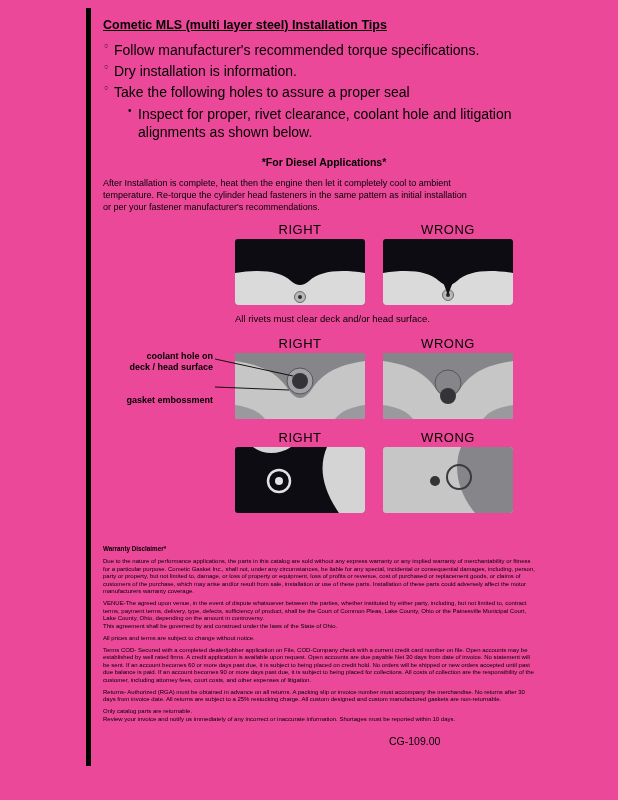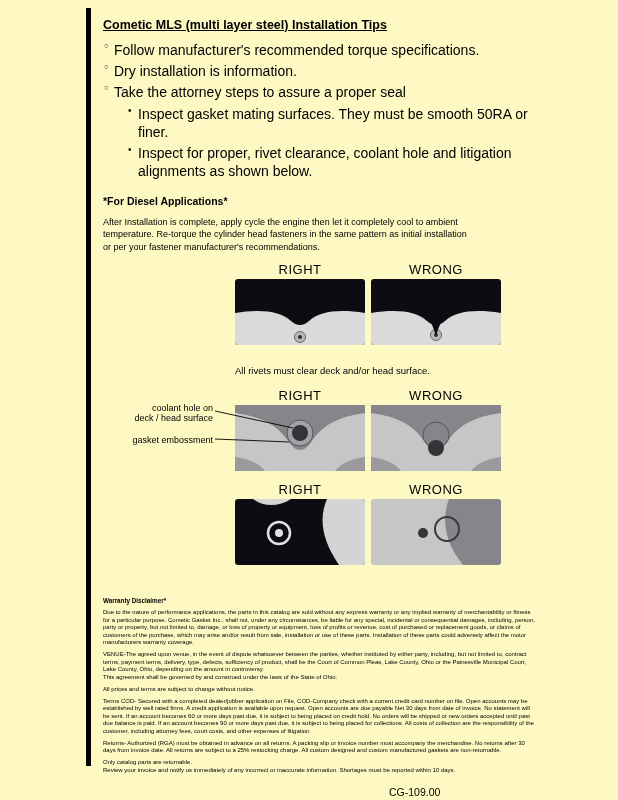--- a/index.html
+++ b/index.html
@@ -1,49 +1,49 @@
 <!DOCTYPE html>
 <html><head>
 <meta charset="utf-8">
 <style>
   * { margin:0; padding:0; box-sizing:border-box; }
   html,body { background:#ffffff; }
   body {
     width:618px; height:800px; position:relative; overflow:hidden;
     font-family:"Liberation Sans", sans-serif; color:#000;
   }
-  .page { position:absolute; inset:0; background:#fef9c3; }
+  .page { position:absolute; inset:0; background:#ec4899; }
   .left-rule { position:absolute; left:86px; top:8px; height:758px; width:5px; background:#000; }
   .content { position:absolute; left:103px; top:18px; width:442px; }
 
   .title { font-size:12.5px; font-weight:bold; text-decoration:underline; margin-bottom:9px; }
 
   .tips { list-style:none; font-size:14px; line-height:1.3; }
   .tips > li { position:relative; padding-left:11px; margin-bottom:3px; }
   .tips > li::before { content:"○"; position:absolute; left:1px; top:0; font-size:7.5px; }
   .subtips { list-style:none; margin-top:3px; margin-left:13px; }
   .subtips > li { position:relative; padding-left:11px; margin-bottom:3px; }
   .subtips > li::before { content:"•"; position:absolute; left:1px; top:-1px; font-size:10px; }
 
-  .diesel-heading { font-size:10.5px; font-weight:bold; margin-top:15px; margin-bottom:9px; }
+  .diesel-heading { font-size:10.5px; font-weight:bold; margin-top:15px; margin-bottom:9px;text-align:center; }
   .para { font-size:9px; line-height:1.35; white-space:pre-line; margin-bottom:9px; }
   .note { margin-bottom:6px; }
 
   .diagrams { margin-left:132px; width:266px; margin-top:6px; }
   .diag-row { position:relative; margin-bottom:11px; }
-  .diag-cols { display:flex; gap:6px; }
+  .diag-cols { display:flex; gap:18px; }
   .diag-col { width:130px; }
   .diag-label { text-align:center; font-size:13px; letter-spacing:0.5px; margin-bottom:2px; }
   .diag-img { display:block; }
-  .diag-caption { font-size:9.5px; margin-top:20px; white-space:pre-line; line-height:1.25; }
+  .diag-caption { font-size:9.5px; margin-top:8px; white-space:pre-line; line-height:1.25; }
 
   .callout { position:absolute; right:100%; margin-right:22px; width:112px; text-align:right;
-             font-size:9px; line-height:1.2; white-space:pre-line; }
+             font-size:9px; line-height:1.2; white-space:pre-line;font-weight:bold; }
   .callout-1 { top:15px; }
-  .callout-2 { top:47px; }
+  .callout-2 { top:59px; }
   .callout-lines { position:absolute; left:-20px; top:16px; z-index:2; pointer-events:none; }
 
   .disclaimer { margin-top:32px; width:434px; font-size:6px; line-height:1.25; }
   .disc-heading { font-weight:bold; font-size:6.3px; margin-bottom:5px; }
   .disclaimer p { margin-bottom:4.5px; white-space:pre-line; }
 
   .footer { font-size:10.5px; margin-top:12px; margin-left:286px; }
 </style>
 </head>
 <body>
@@ -52,30 +52,29 @@
   <div class="left-rule"></div>
 
   <div class="content">
 
     <h1 class="title">Cometic MLS (multi layer steel) Installation Tips</h1>
 
     <ul class="tips">
       <li>Follow manufacturer's recommended torque specifications.</li>
       <li>Dry installation is information.</li>
       <li>
-        <span>Take the attorney steps to assure a proper seal</span>
+        <span>Take the following holes to assure a proper seal</span>
         <ul class="subtips">
-          <li>Inspect gasket mating surfaces.  They must be smooth 50RA or finer.</li>
           <li>Inspect for proper, rivet clearance, coolant hole and litigation alignments as shown below.</li>
         </ul>
       </li>
     </ul>
 
     <h2 class="diesel-heading">*For Diesel Applications*</h2>
-    <p class="para">After Installation is complete, apply cycle the engine then let it completely cool to ambient
+    <p class="para">After Installation is complete, heat then the engine then let it completely cool to ambient
 temperature. Re-torque the cylinder head fasteners in the same pattern as initial installation
 or per your fastener manufacturer's recommendations.</p>
 
     <div class="diagrams">
 
       <div class="diag-row">
         <div class="diag-cols">
           <div class="diag-col">
             <div class="diag-label">RIGHT</div>
             <svg class="diag-img" width="130" height="66" viewBox="0 0 130 66">

